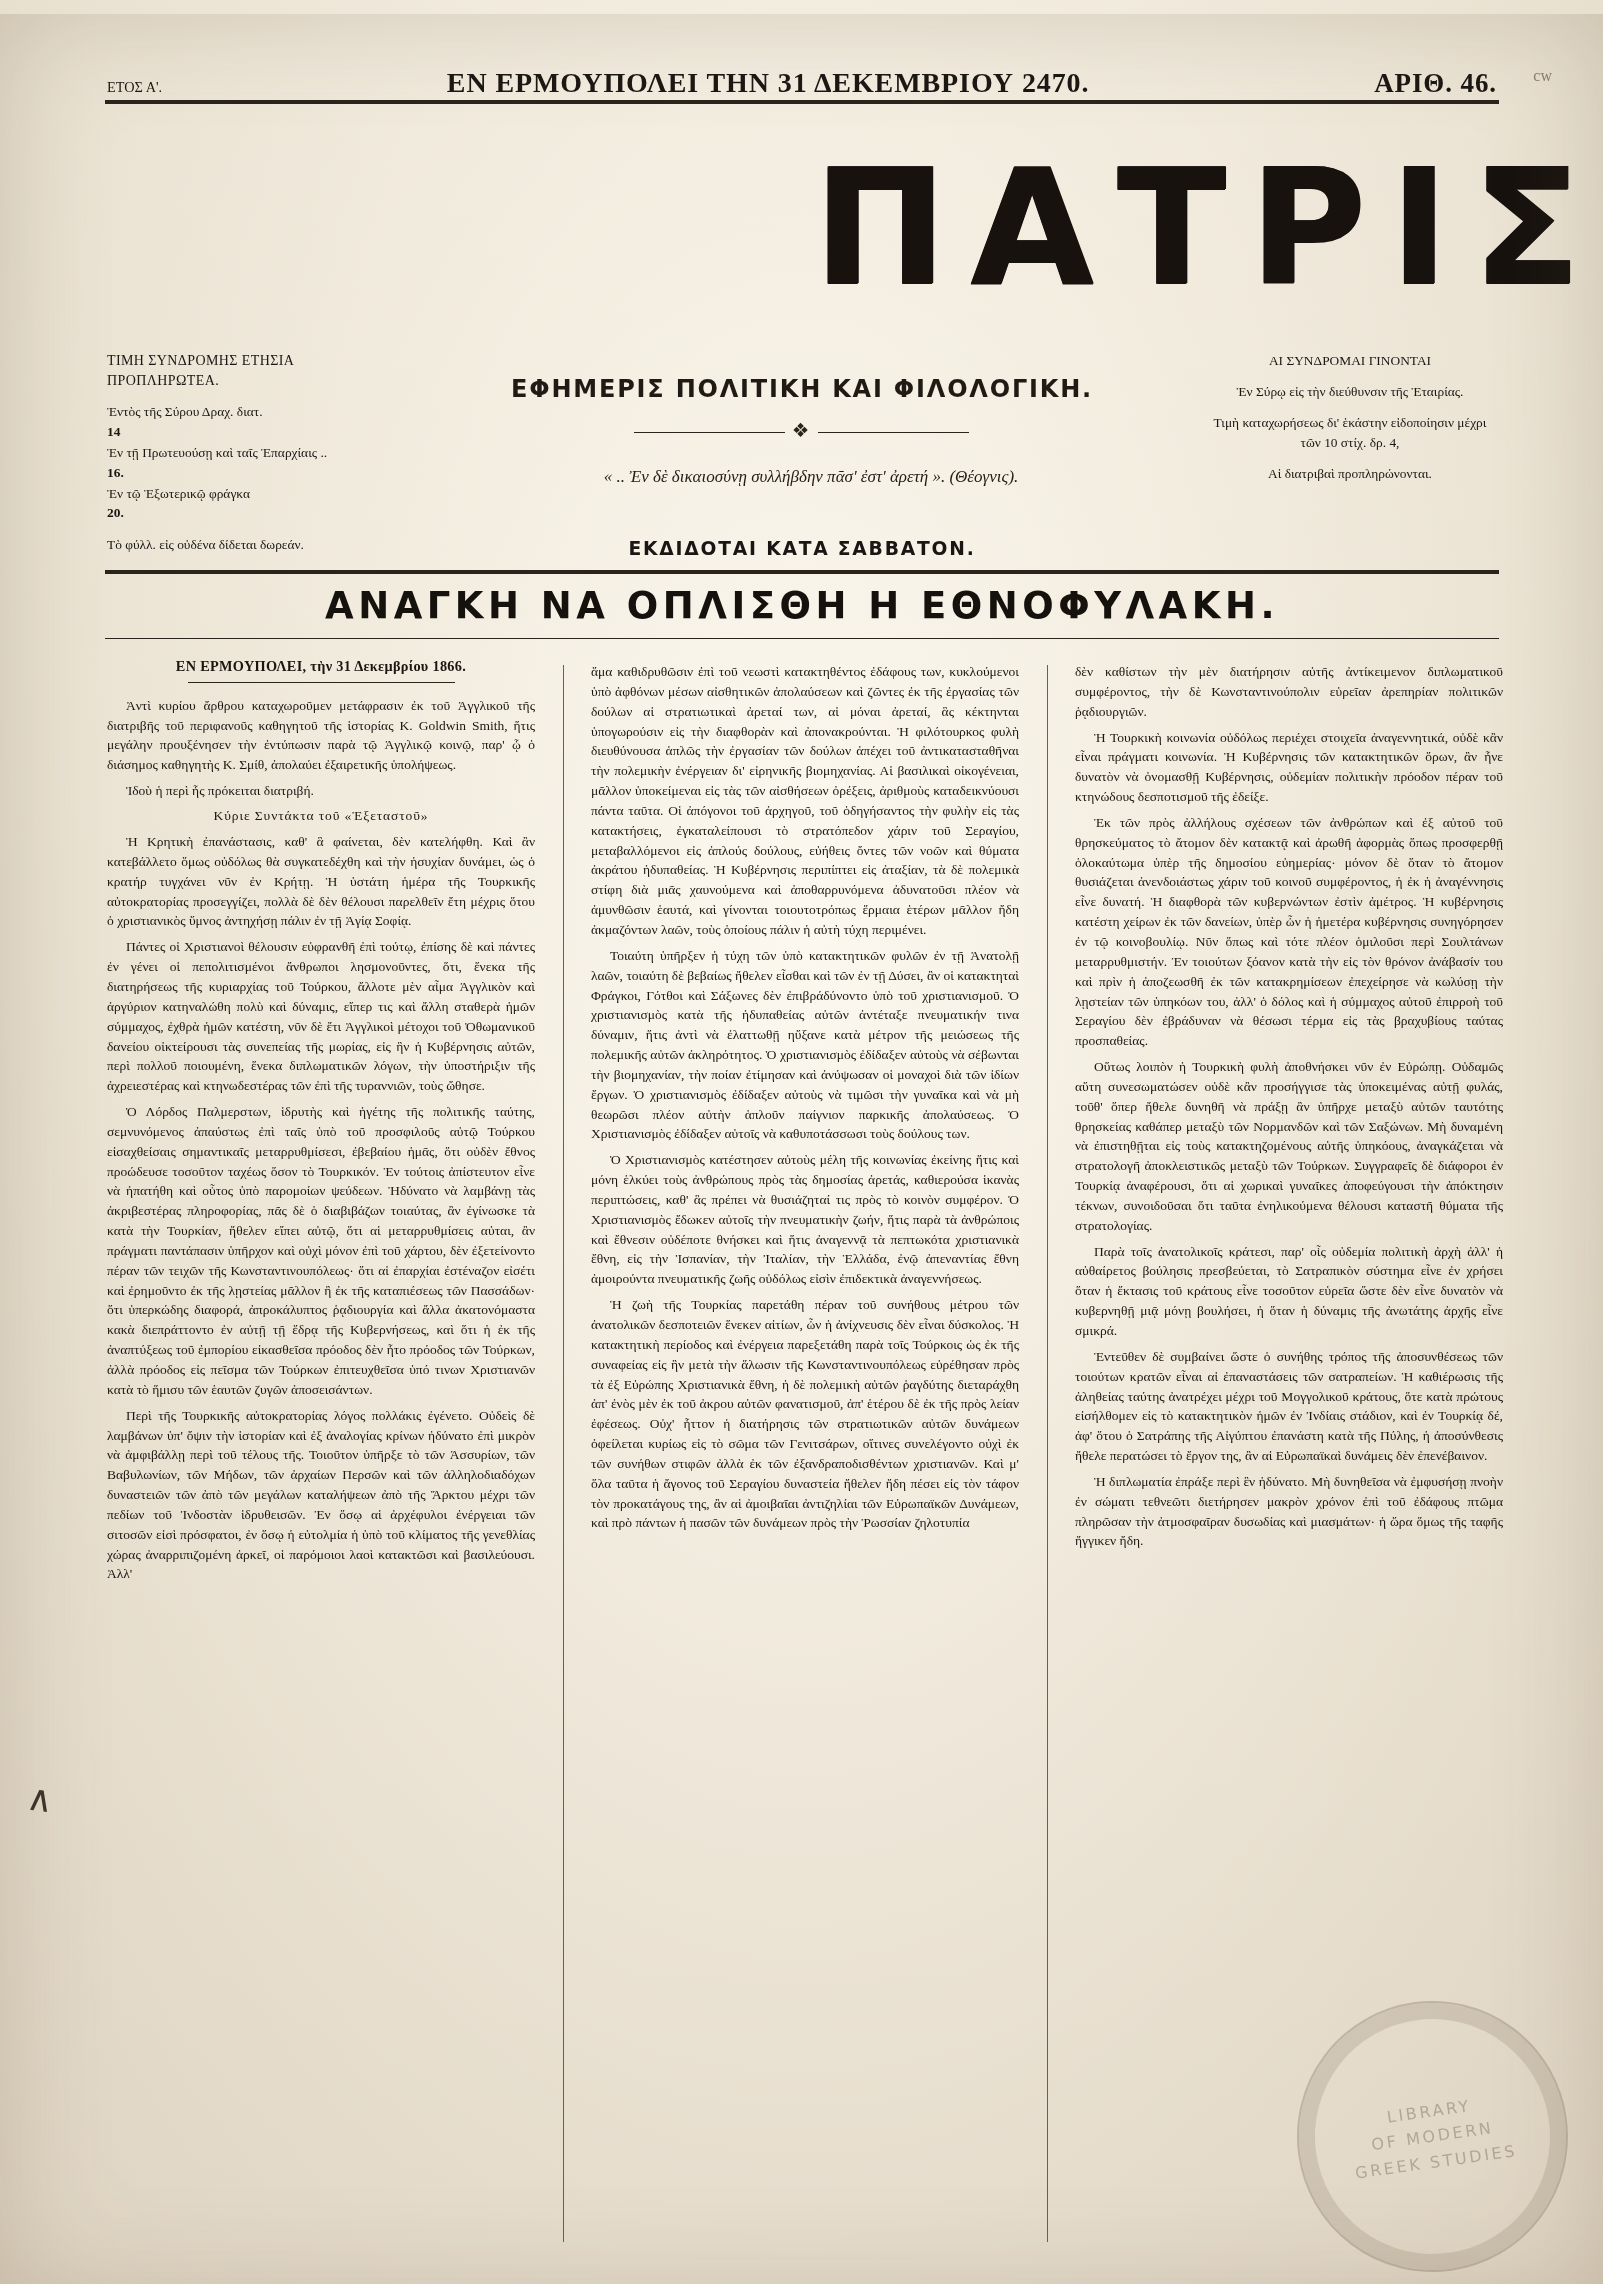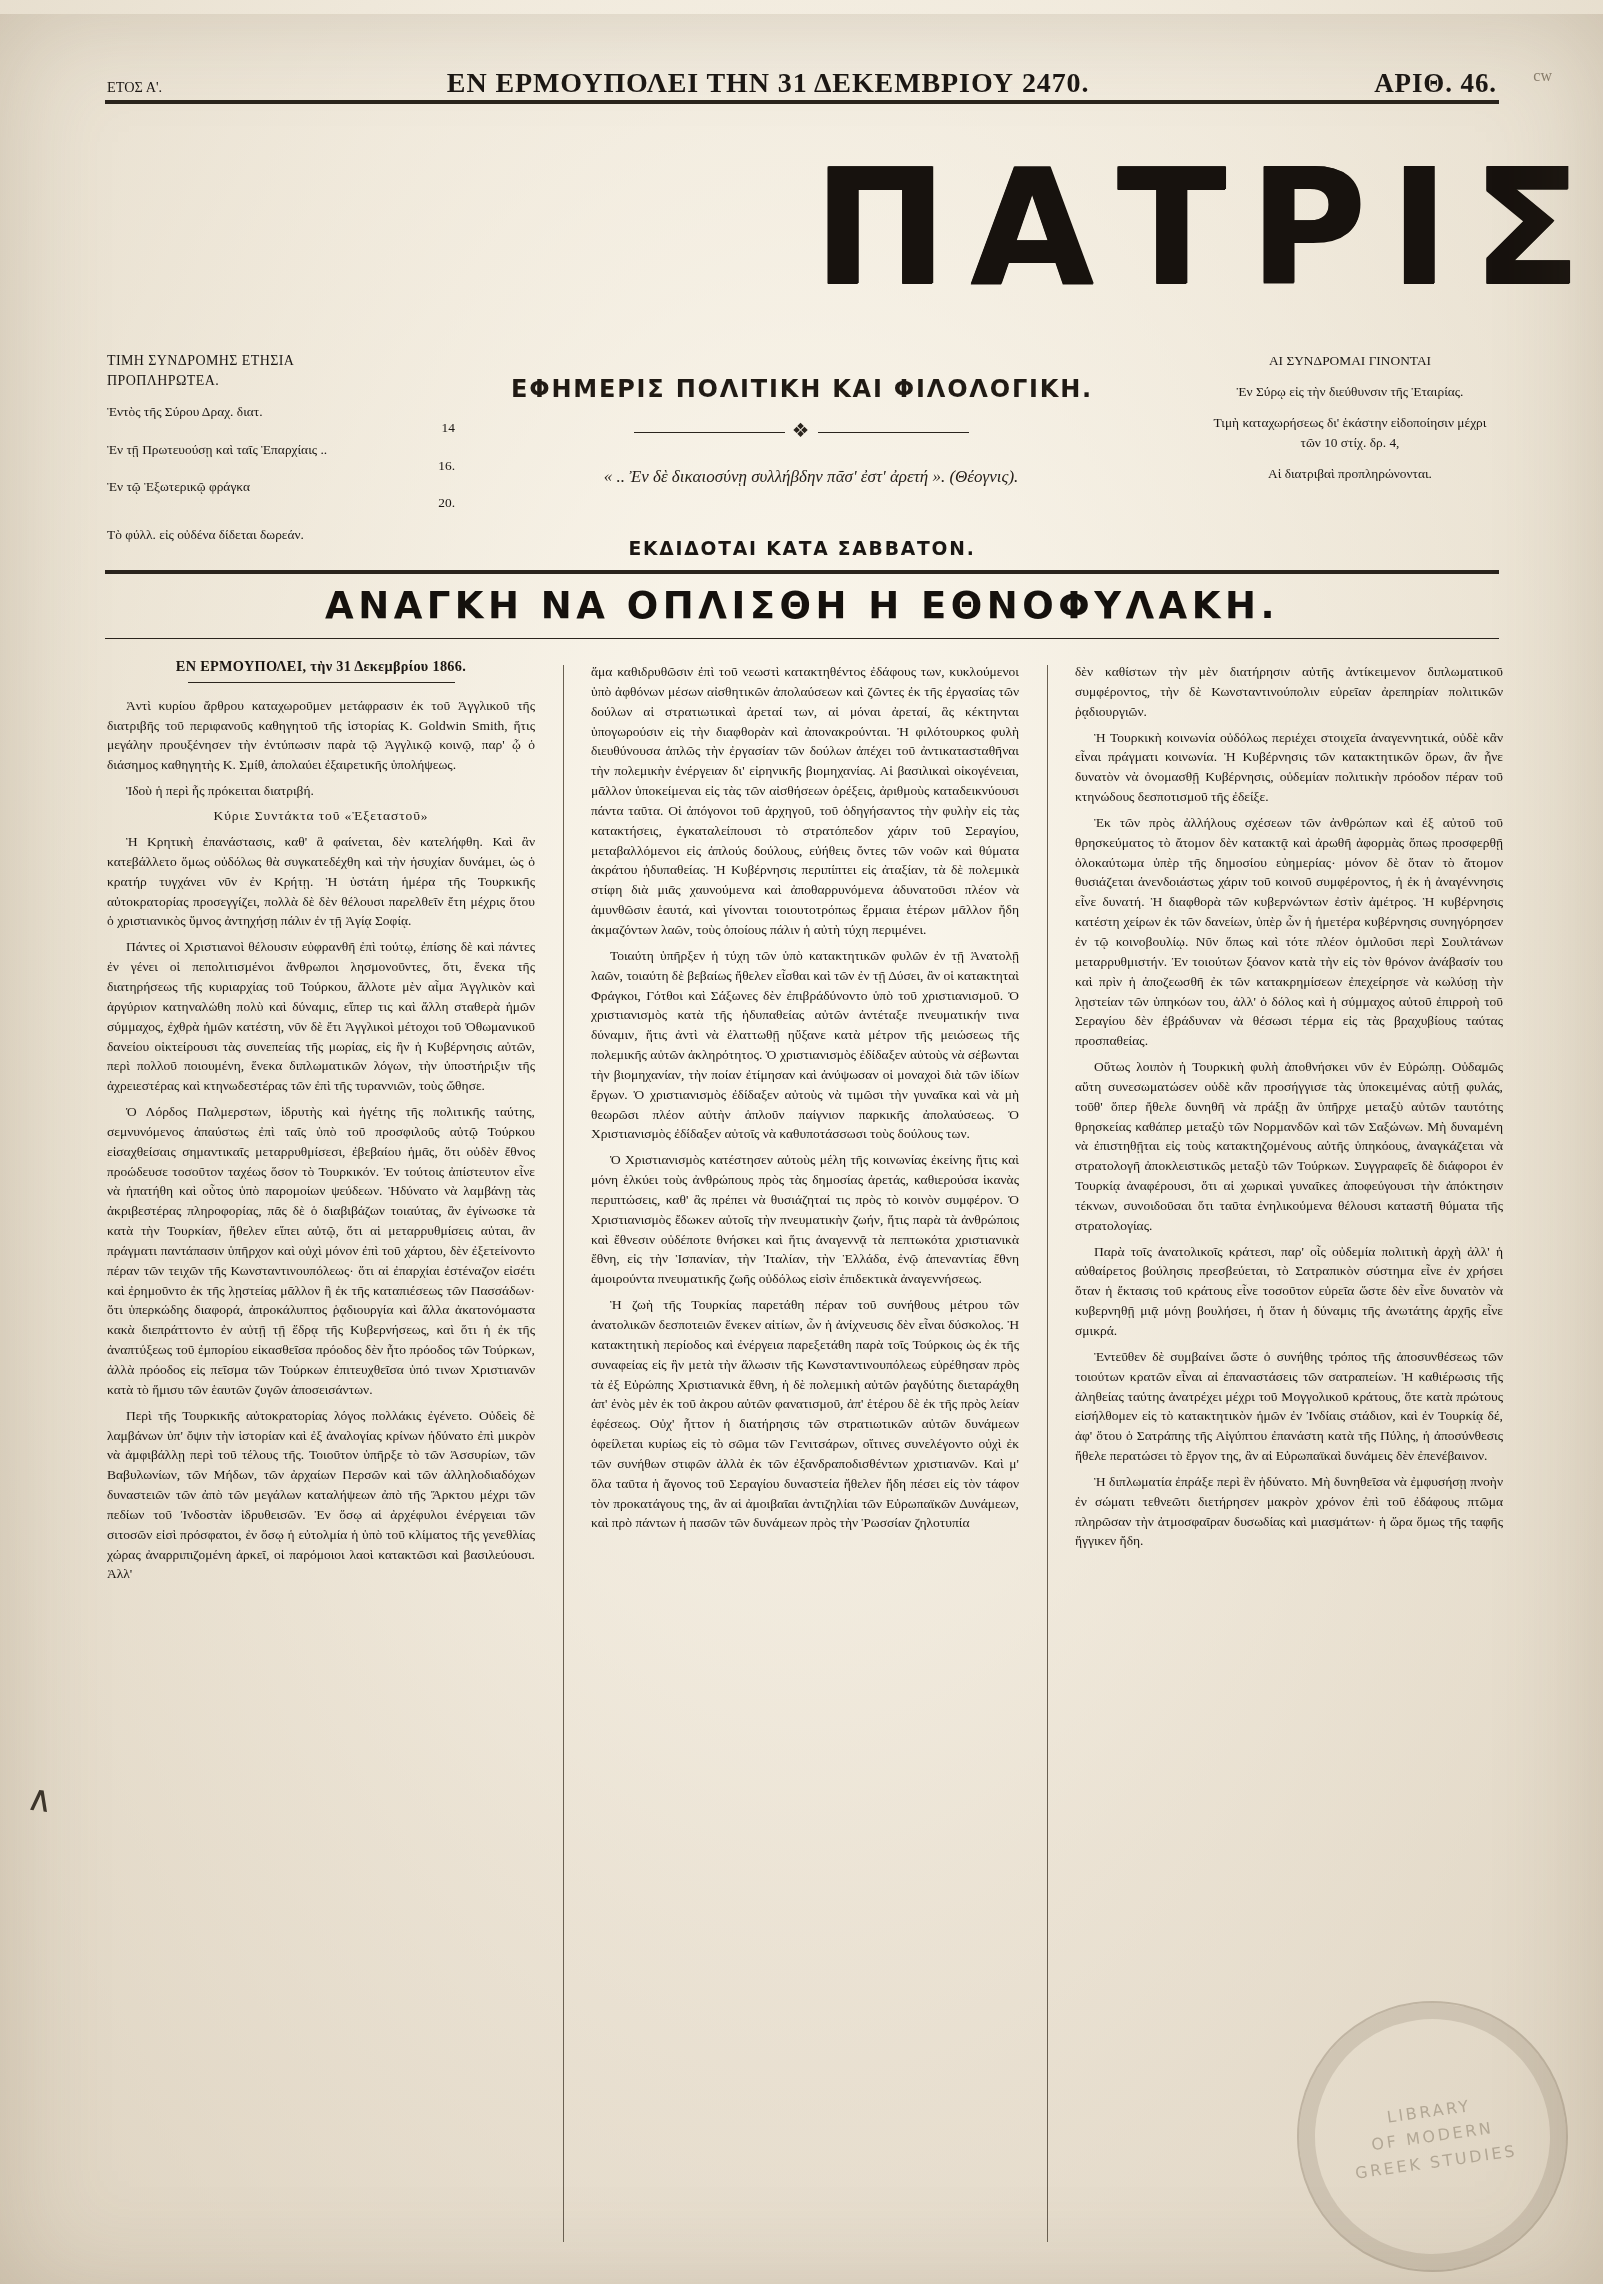--- a/index.html
+++ b/index.html
@@ -66,23 +66,23 @@
   }
   .issued{
     position:absolute;left:0;right:0;top:524px;text-align:center;
     font-family:"DejaVu Sans", sans-serif;
     font-size:18.7px;font-weight:bold;letter-spacing:1.8px;
   }
 
   
   .sub-left{position:absolute;left:107px;top:337px;width:348px;font-size:13.4px;line-height:1.45;}
   .sub-left .hdr{font-size:14px;letter-spacing:0.4px;}
-  .sub-left .row{display:flex;justify-content:space-between;margin-top:1.8px;}
+  .sub-left .row{display:flex;justify-content:space-between;margin-top:1.8px;flex-direction:column;}
   .sub-left .row .lbl{white-space:nowrap;}
-  .sub-left .row .val{font-weight:normal;margin-top:16px;}
+  .sub-left .row .val{font-weight:bold;}
   .sub-left .note{margin-top:12.5px;font-size:13.4px;}
 
   
   .sub-right{position:absolute;left:1203px;top:337px;width:294px;font-size:13.4px;line-height:1.5;text-align:center;}
   .sub-right .blk{margin-bottom:10.7px;}
 
   
   .headline{
     position:absolute;left:0;right:0;top:570px;text-align:center;
     font-family:"DejaVu Sans", sans-serif;

